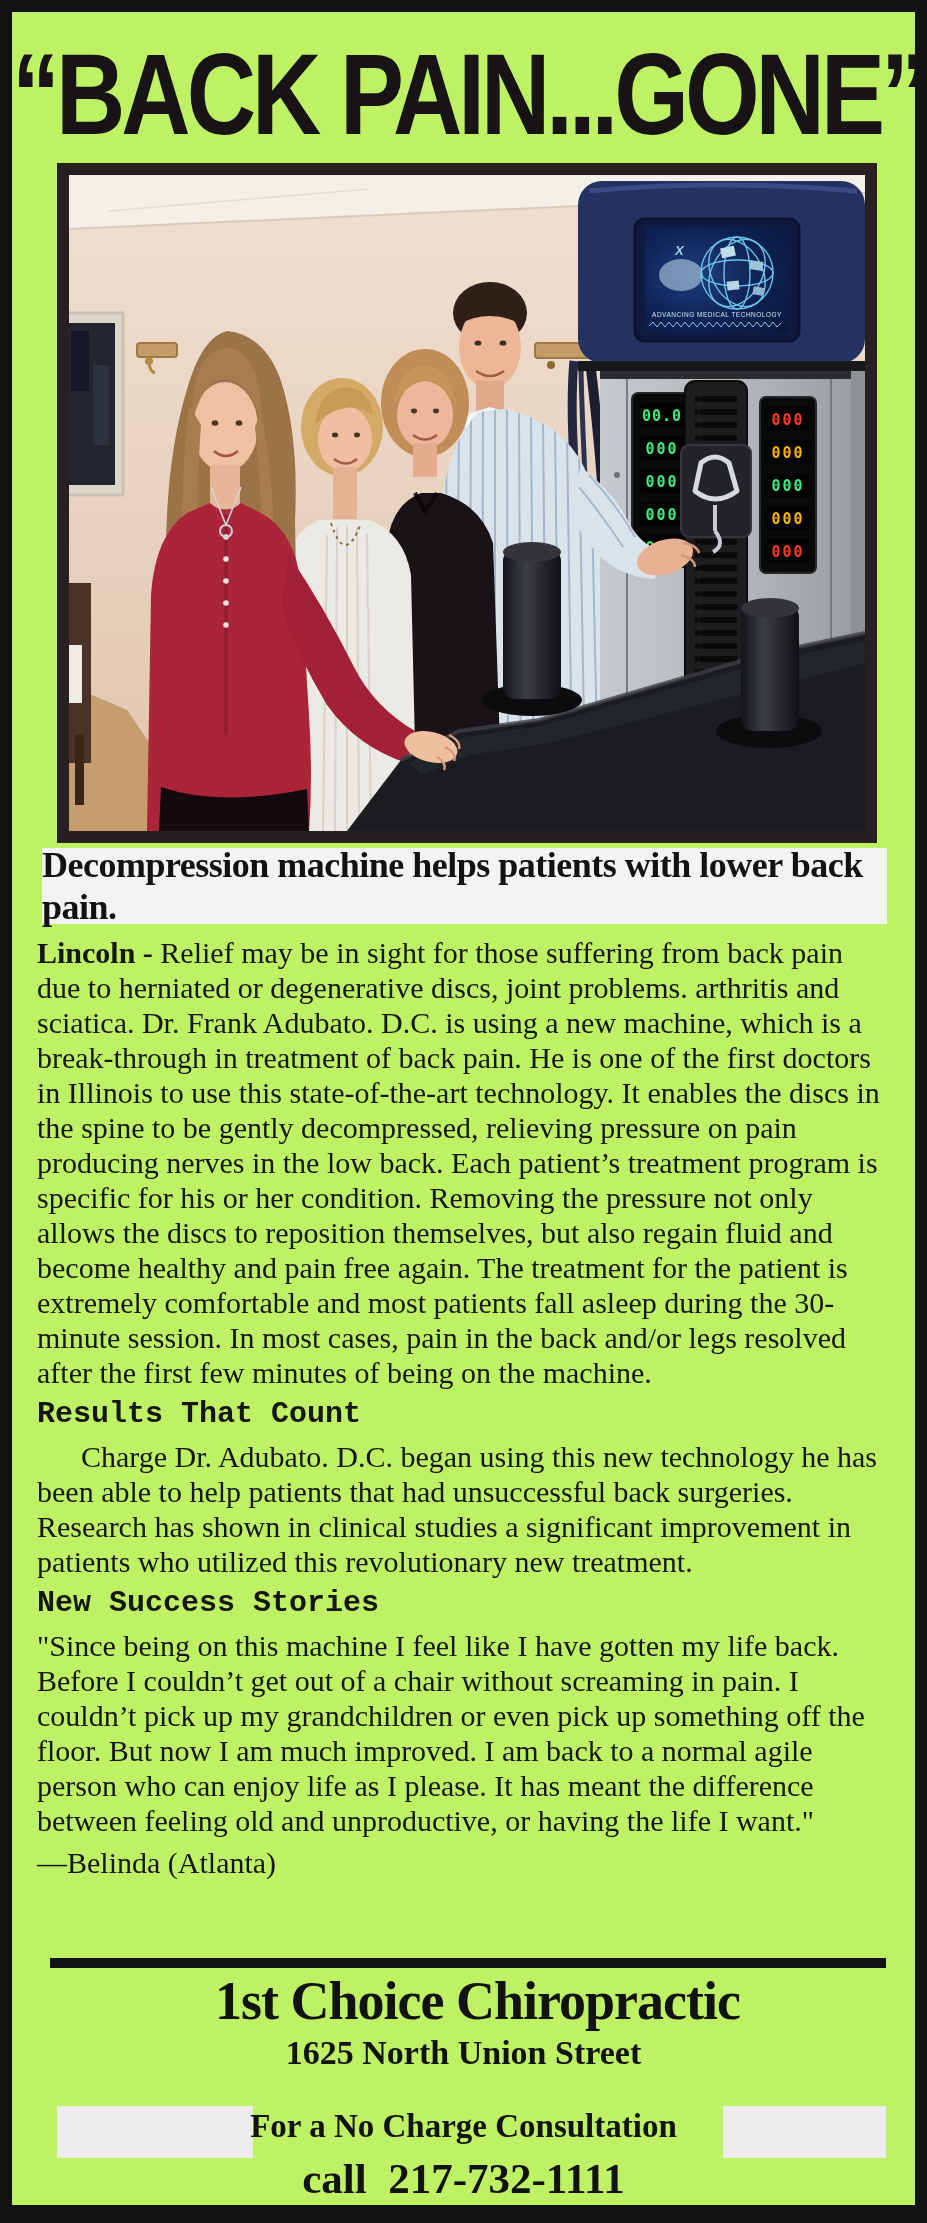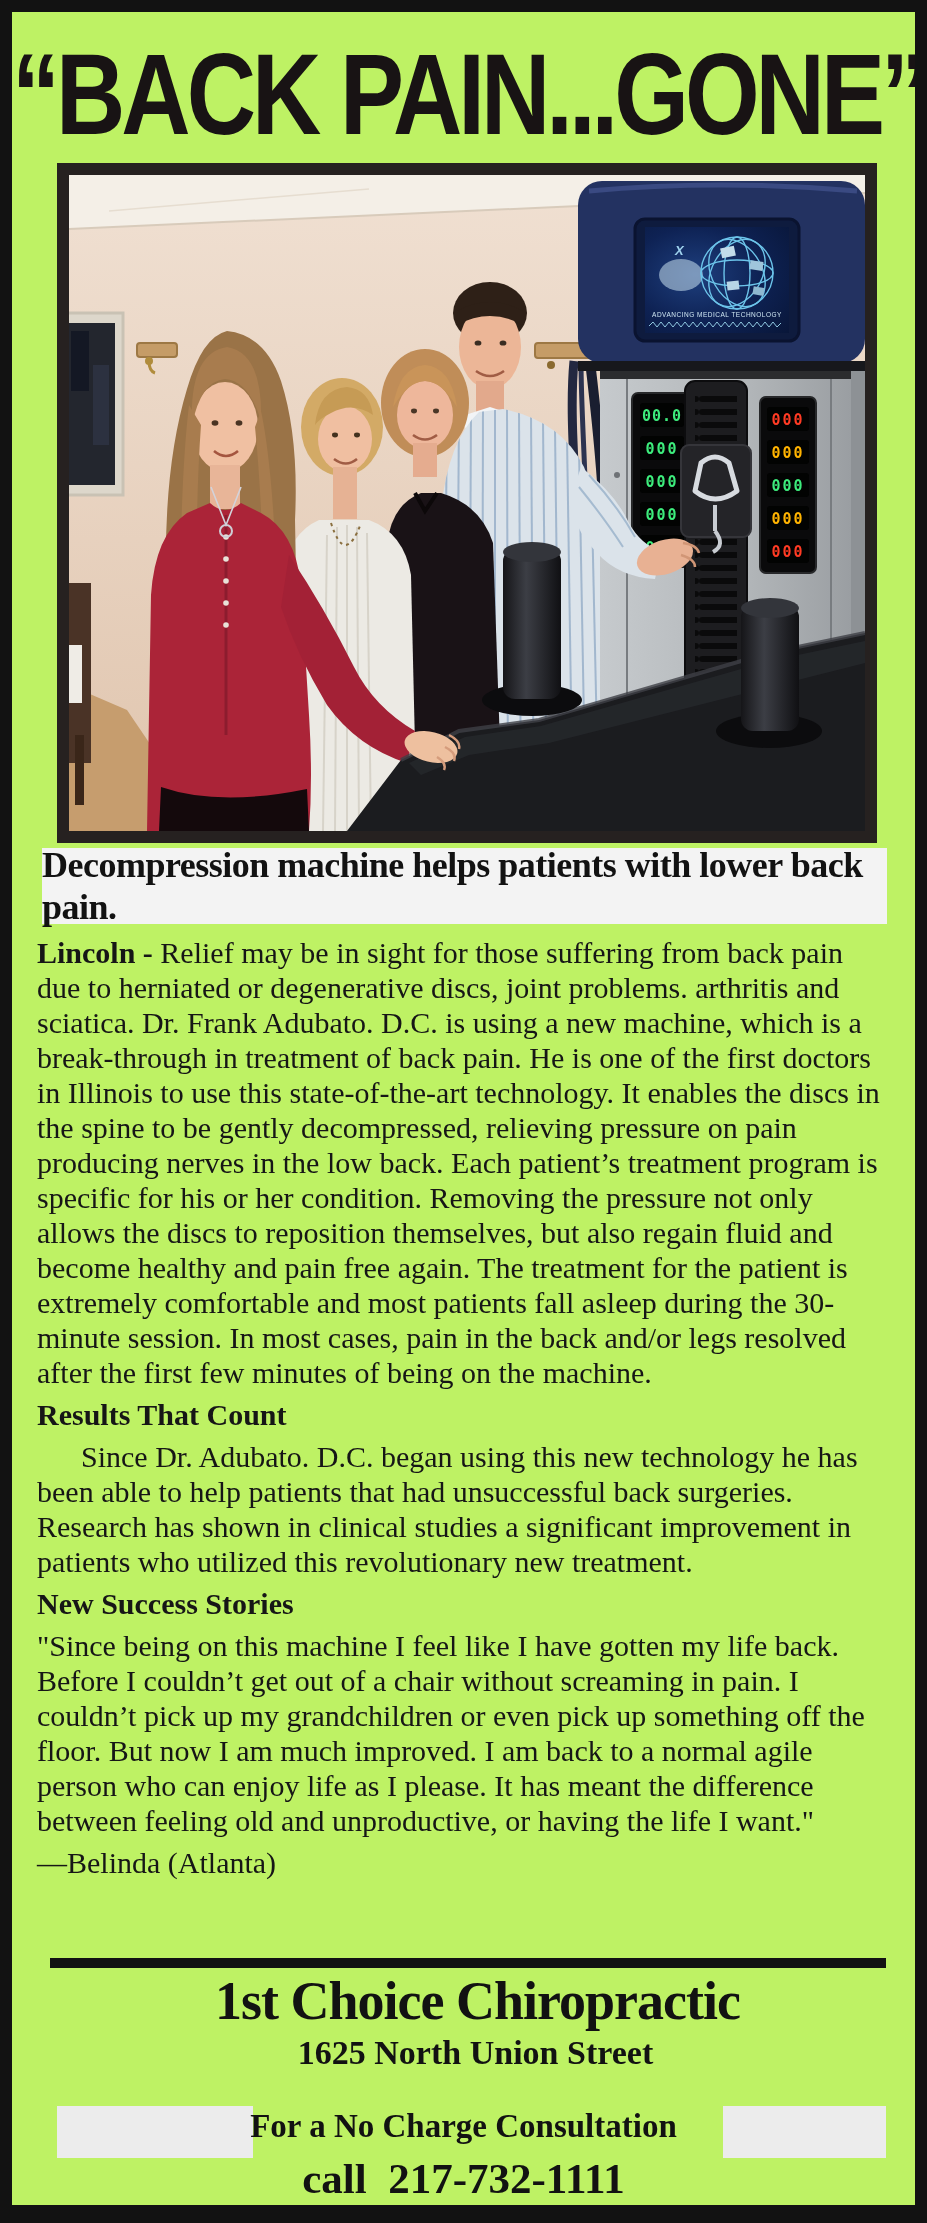--- a/index.html
+++ b/index.html
@@ -32,28 +32,28 @@
     background:#f3f3f3;
     display:flex;align-items:center;justify-content:center;
     font-size:36px;font-weight:bold;letter-spacing:-0.5px;color:#121212;
   }
   .article{
     position:absolute;left:18px;top:916px;width:869px;
     font-size:30px;line-height:35px;
   }
   .article p{margin:7px;}
   .lead{font-weight:bold;}
-  .sec-heading{font-weight:bold;margin:0;}
+  .sec-heading{font-weight:bold;margin:0;font-family:Liberation Mono, monospace;}
   .h-results{margin-top:38px;}
   .h-stories{margin-top:30px;}
   .indent{text-indent:44px;}
   .footer-rule{position:absolute;left:38px;top:1946px;width:836px;height:10px;background:#121212;}
   .f-line{position:absolute;left:0;width:100%;text-align:center;font-weight:bold;color:#121212;z-index:2;}
   .biz{top:1958px;font-size:54px;letter-spacing:-1px;margin-left:14px;}
-  .addr1{top:2022px;font-size:34px;padding-left:12px;}
+  .addr1{top:2022px;font-size:34px;}
   .addr2{top:2056px;font-size:34px;}
   .consult{top:2096px;font-size:33px;}
   .phone{top:2142px;font-size:43px;white-space:pre;}
   .patch{position:absolute;background:#ececec;height:52px;top:2094px;z-index:1;}
   .patch-left{left:45px;width:196px;}
   .patch-right{left:711px;width:163px;}
   .led{font-family:"DejaVu Sans Mono",monospace;font-weight:bold;}
 </style>
 </head>
 <body>
@@ -296,21 +296,21 @@
         <path d="M380,560 q12,6 10,14 M376,572 q12,6 9,14 M368,582 q10,6 7,13" stroke="#d59c7c" stroke-width="2.5" fill="none"></path>
       </g>
     </svg>
   </div>
 
   <div class="caption">Decompression machine helps patients with lower back pain.</div>
 
   <div class="article">
     <p><span class="lead">Lincoln -</span> <span>Relief may be in sight for those suffering from back pain due to herniated or degenerative discs, joint problems. arthritis and sciatica. Dr. Frank Adubato. D.C. is using a new machine, which is a break-through in treatment of back pain. He is one of the first doctors in Illinois to use this state-of-the-art technology. It enables the discs in the spine to be gently decompressed, relieving pressure on pain producing nerves in the low back. Each patient’s treatment program is specific for his or her condition. Removing the pressure not only allows the discs to reposition themselves, but also regain fluid and become healthy and pain free again. The treatment for the patient is extremely comfortable and most patients fall asleep during the 30-minute session. In most cases, pain in the back and/or legs resolved after the first few minutes of being on the machine.</span></p>
     <p class="sec-heading h-results">Results That Count</p>
-    <p class="indent">Since Dr. Adubato. D.C. began using this new technology he has been able to help patients that had unsuccessful back surgeries. Research has shown in clinical studies a significant improvement in patients who utilized this revolutionary new treatment.</p>
+    <p class="indent">Charge Dr. Adubato. D.C. began using this new technology he has been able to help patients that had unsuccessful back surgeries. Research has shown in clinical studies a significant improvement in patients who utilized this revolutionary new treatment.</p>
     <p class="sec-heading h-stories">New Success Stories</p>
     <p>"Since being on this machine I feel like I have gotten my life back. Before I couldn’t get out of a chair without screaming in pain. I couldn’t pick up my grandchildren or even pick up something off the floor. But now I am much improved. I am back to a normal agile person who can enjoy life as I please. It has meant the difference between feeling old and unproductive, or having the life I want."</p>
     <p>—Belinda (Atlanta)</p>
   </div>
 
   <div class="footer-rule"></div>
   <div class="patch patch-left"></div>
   <div class="patch patch-right"></div>
 
   <div class="f-line biz">1st Choice Chiropractic</div>

